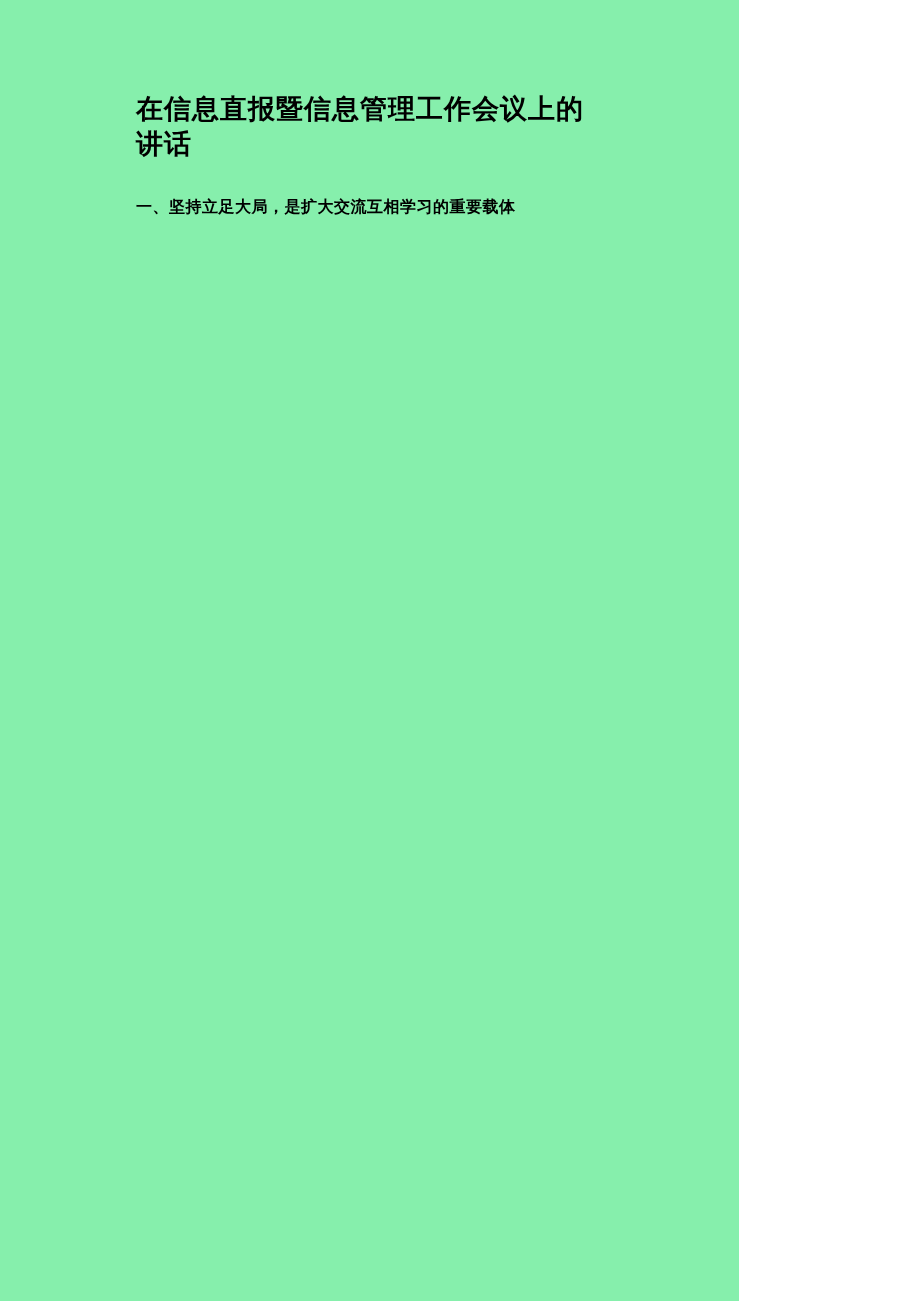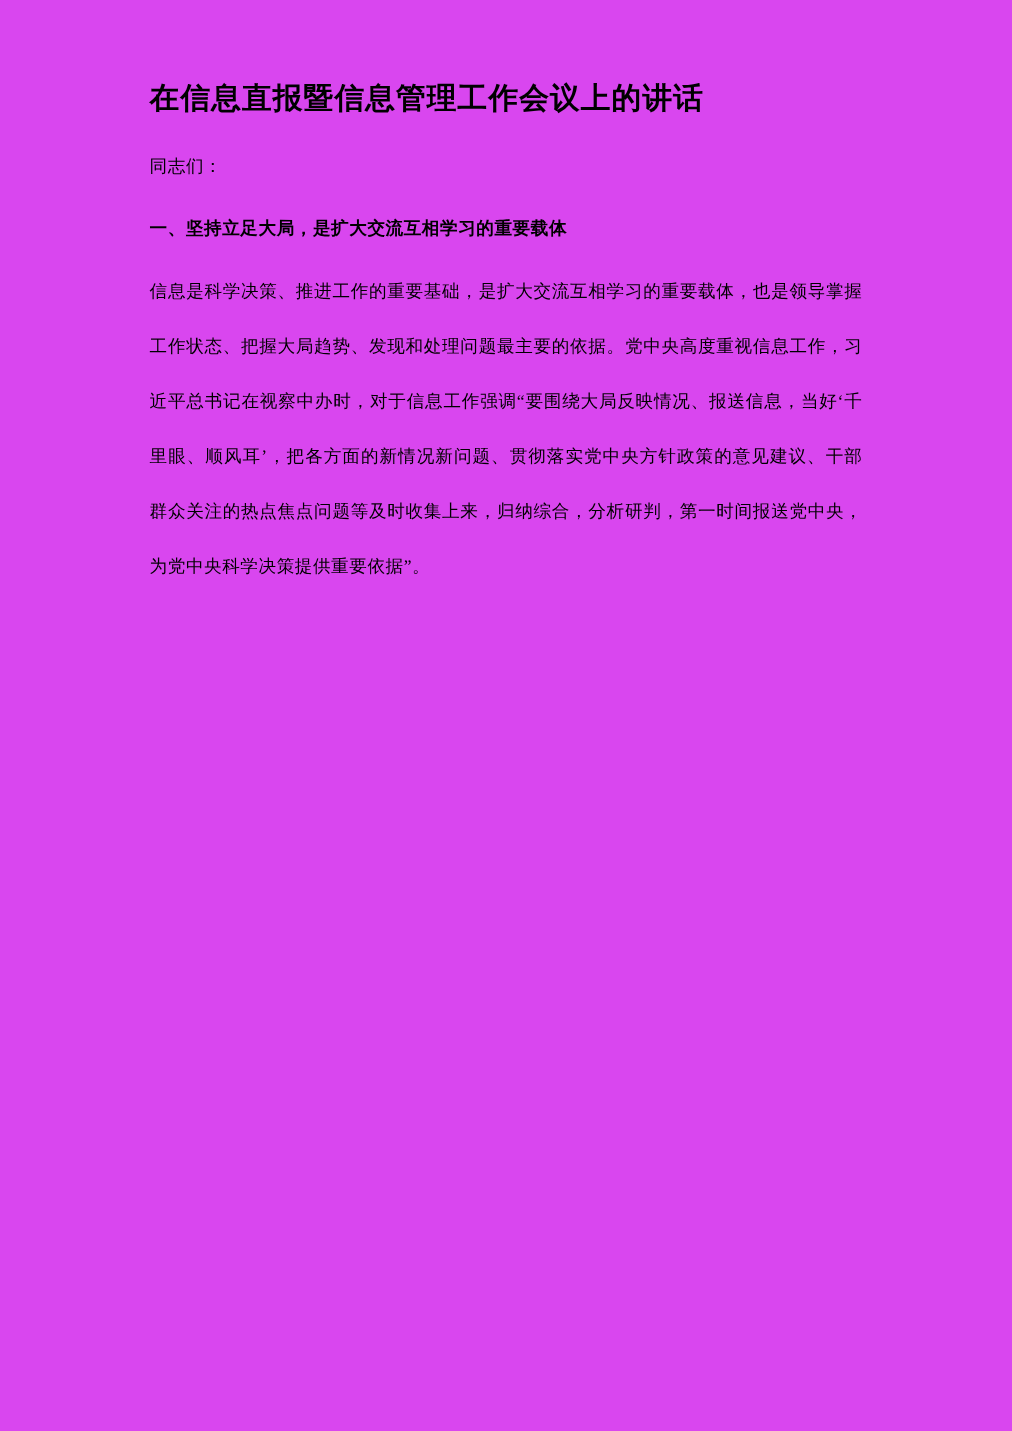--- a/index.html
+++ b/index.html
@@ -2,25 +2,25 @@
 <html><head>
 <meta charset="utf-8">
 <style>
   html, body {
     margin: 0;
     padding: 0;
     background: #ffffff;
   }
   .page {
     position: relative;
-    width: 920px;
+    width: 739px;
     height: 1301px;
-    background: #d946ef;
+    background: #86efac;
     box-sizing: border-box;
-    padding: 72px 136px 0 136px;
+    padding: 92px 136px 0 136px;
     font-family: "Liberation Serif", "DejaVu Serif", serif;
     color: #000000;
     overflow: hidden;
   }
   .title {
     font-size: 27px;
     font-weight: bold;
     line-height: 1.3;
     margin: 0 0 20px 0;
     letter-spacing: 1px;
@@ -36,20 +36,18 @@
   .para.heading {
     font-weight: bold;
   }
 </style>
 </head>
 <body>
 
 <div class="page">
   <h1 class="title">在信息直报暨信息管理工作会议上的讲话</h1>
 
-  <p class="para">同志们：</p>
 
 
   <p class="para heading">一、坚持立足大局，是扩大交流互相学习的重要载体</p>
 
-  <p class="para">信息是科学决策、推进工作的重要基础，是扩大交流互相学习的重要载体，也是领导掌握工作状态、把握大局趋势、发现和处理问题最主要的依据。党中央高度重视信息工作，习近平总书记在视察中办时，对于信息工作强调“要围绕大局反映情况、报送信息，当好‘千里眼、顺风耳’，把各方面的新情况新问题、贯彻落实党中央方针政策的意见建议、干部群众关注的热点焦点问题等及时收集上来，归纳综合，分析研判，第一时间报送党中央，为党中央科学决策提供重要依据”。</p>
 
 </div>
 
 </body></html>

